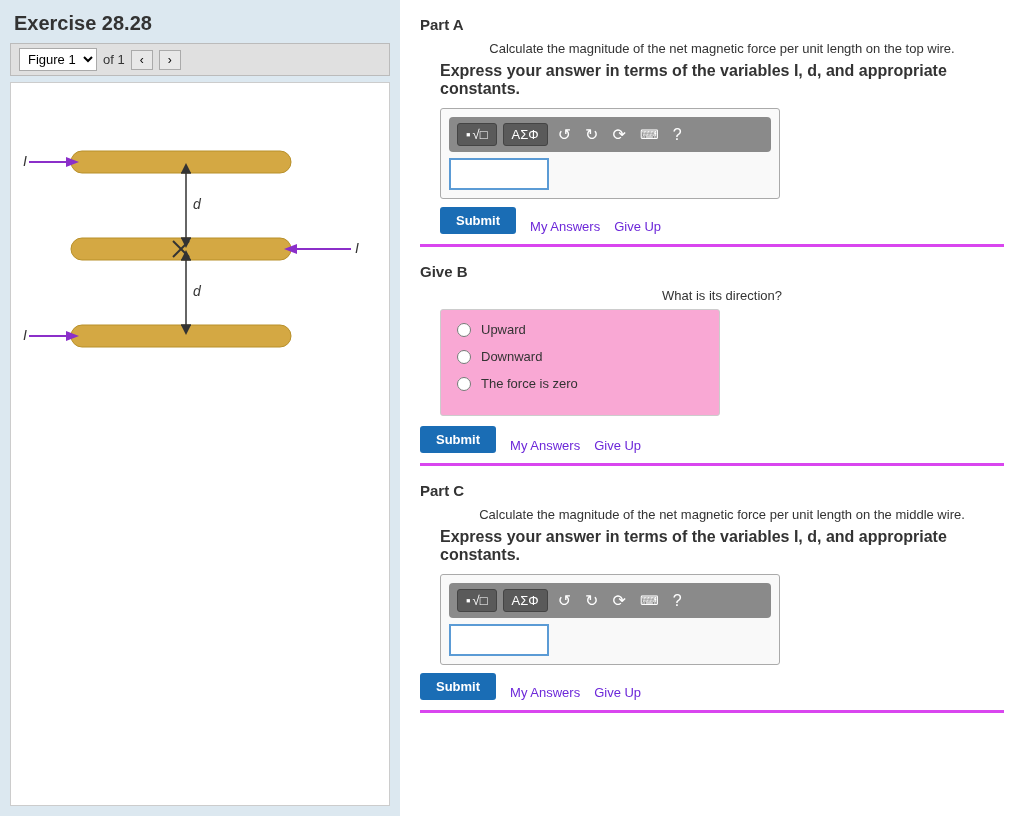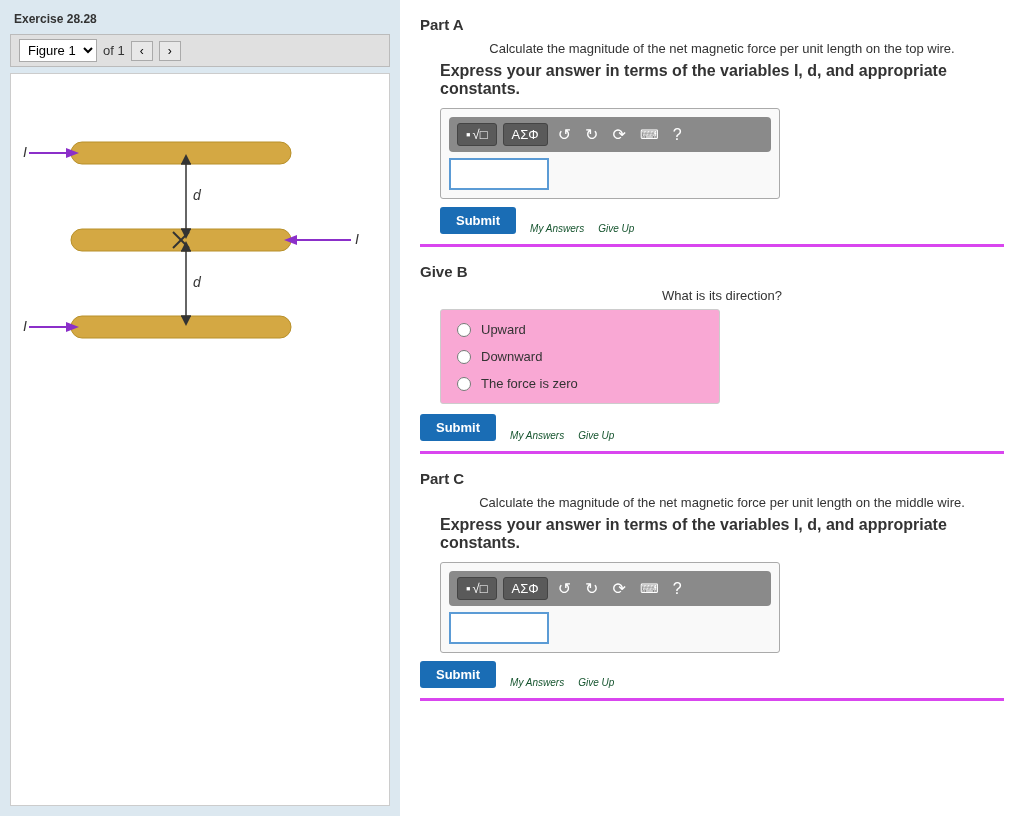--- a/index.html
+++ b/index.html
@@ -7,21 +7,21 @@
 
     
     .left-panel {
       width: 400px;
       background: #dce8f0;
       display: flex;
       flex-direction: column;
       flex-shrink: 0;
     }
     .exercise-title {
-      font-size: 12px;
+      font-size: 20px;
       font-weight: bold;
       padding: 12px 14px 8px;
       color: #333;
     }
     .exercise-description {
       background: #fff;
       margin: 0 10px 10px;
       padding: 10px 12px;
       border: 1px solid #ccc;
       font-size: 13px;
@@ -133,42 +133,41 @@
       background: #1a6db5;
       color: #fff;
       border: none;
       padding: 6px 16px;
       font-size: 13px;
       border-radius: 3px;
       cursor: pointer;
       font-weight: bold;
     }
     .link-btn {
-      color: #14532d;
-      font-size: 10px;
+      color: #6d28d9;
+      font-size: 13px;
       text-decoration: none;
       cursor: pointer;
-      font-style: italic;
     }
     .radio-group {
       border: 1px solid #ccc;
       border-radius: 3px;
       background: #f9a8d4;
       padding: 12px 16px;
       margin: 0 0 10px 20px;
       width: 280px;
     }
     .radio-item {
       display: flex;
       align-items: center;
       gap: 10px;
       margin-bottom: 12px;
       font-size: 13px;
     }
-    .radio-item:last-child { margin-bottom: 0; }
+    .radio-item:last-child { margin-bottom: 12px; }
     .radio-input {
       width: 14px;
       height: 14px;
       cursor: pointer;
     }
     .math-input-area {
       padding-left: 20px;
     }
     .math-toolbar-wrap {
       border: 1px solid #aaa;

